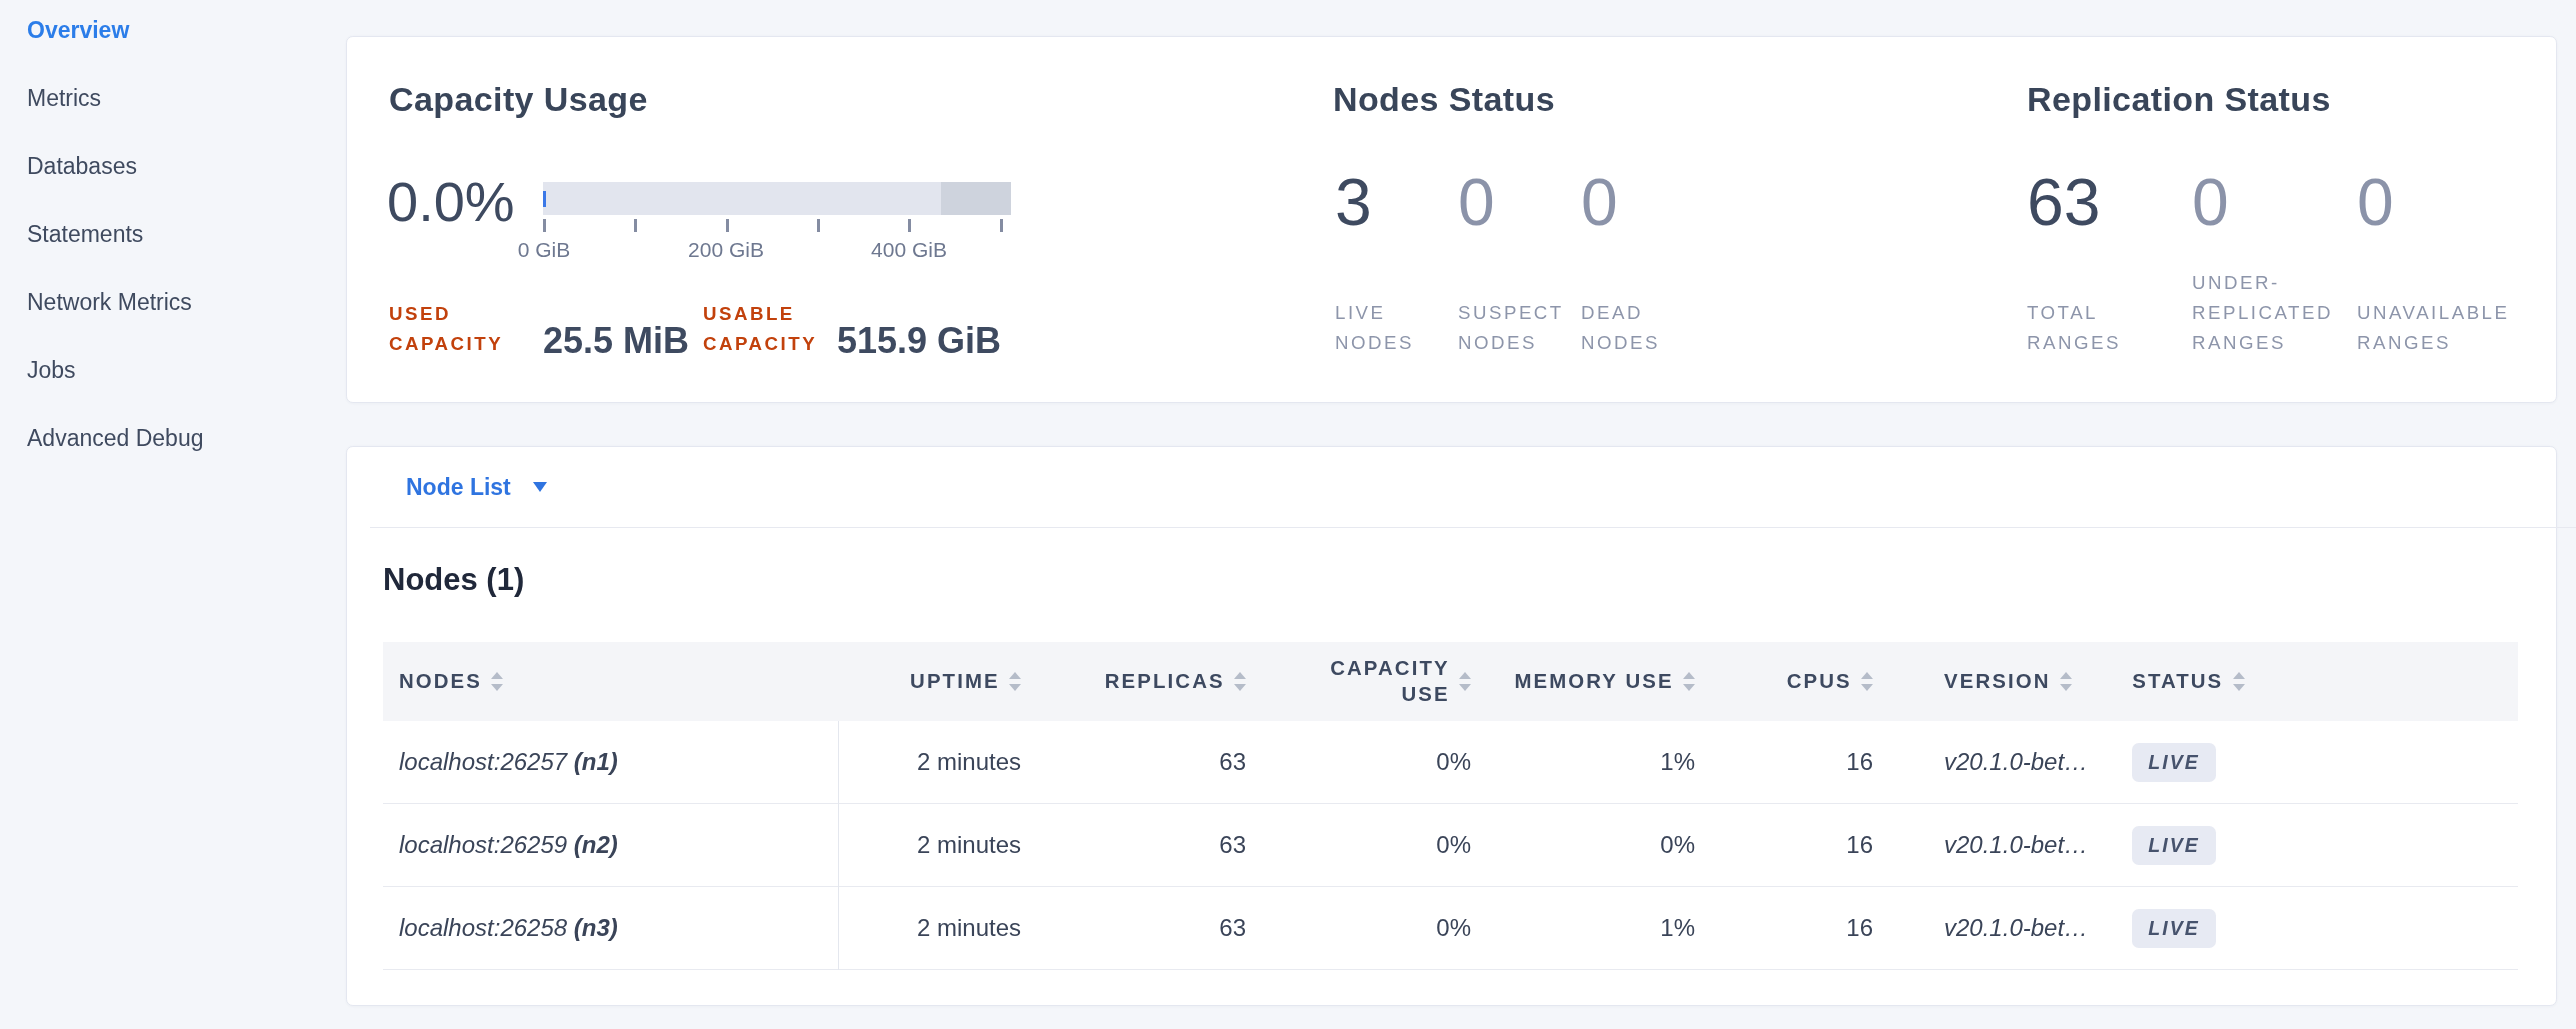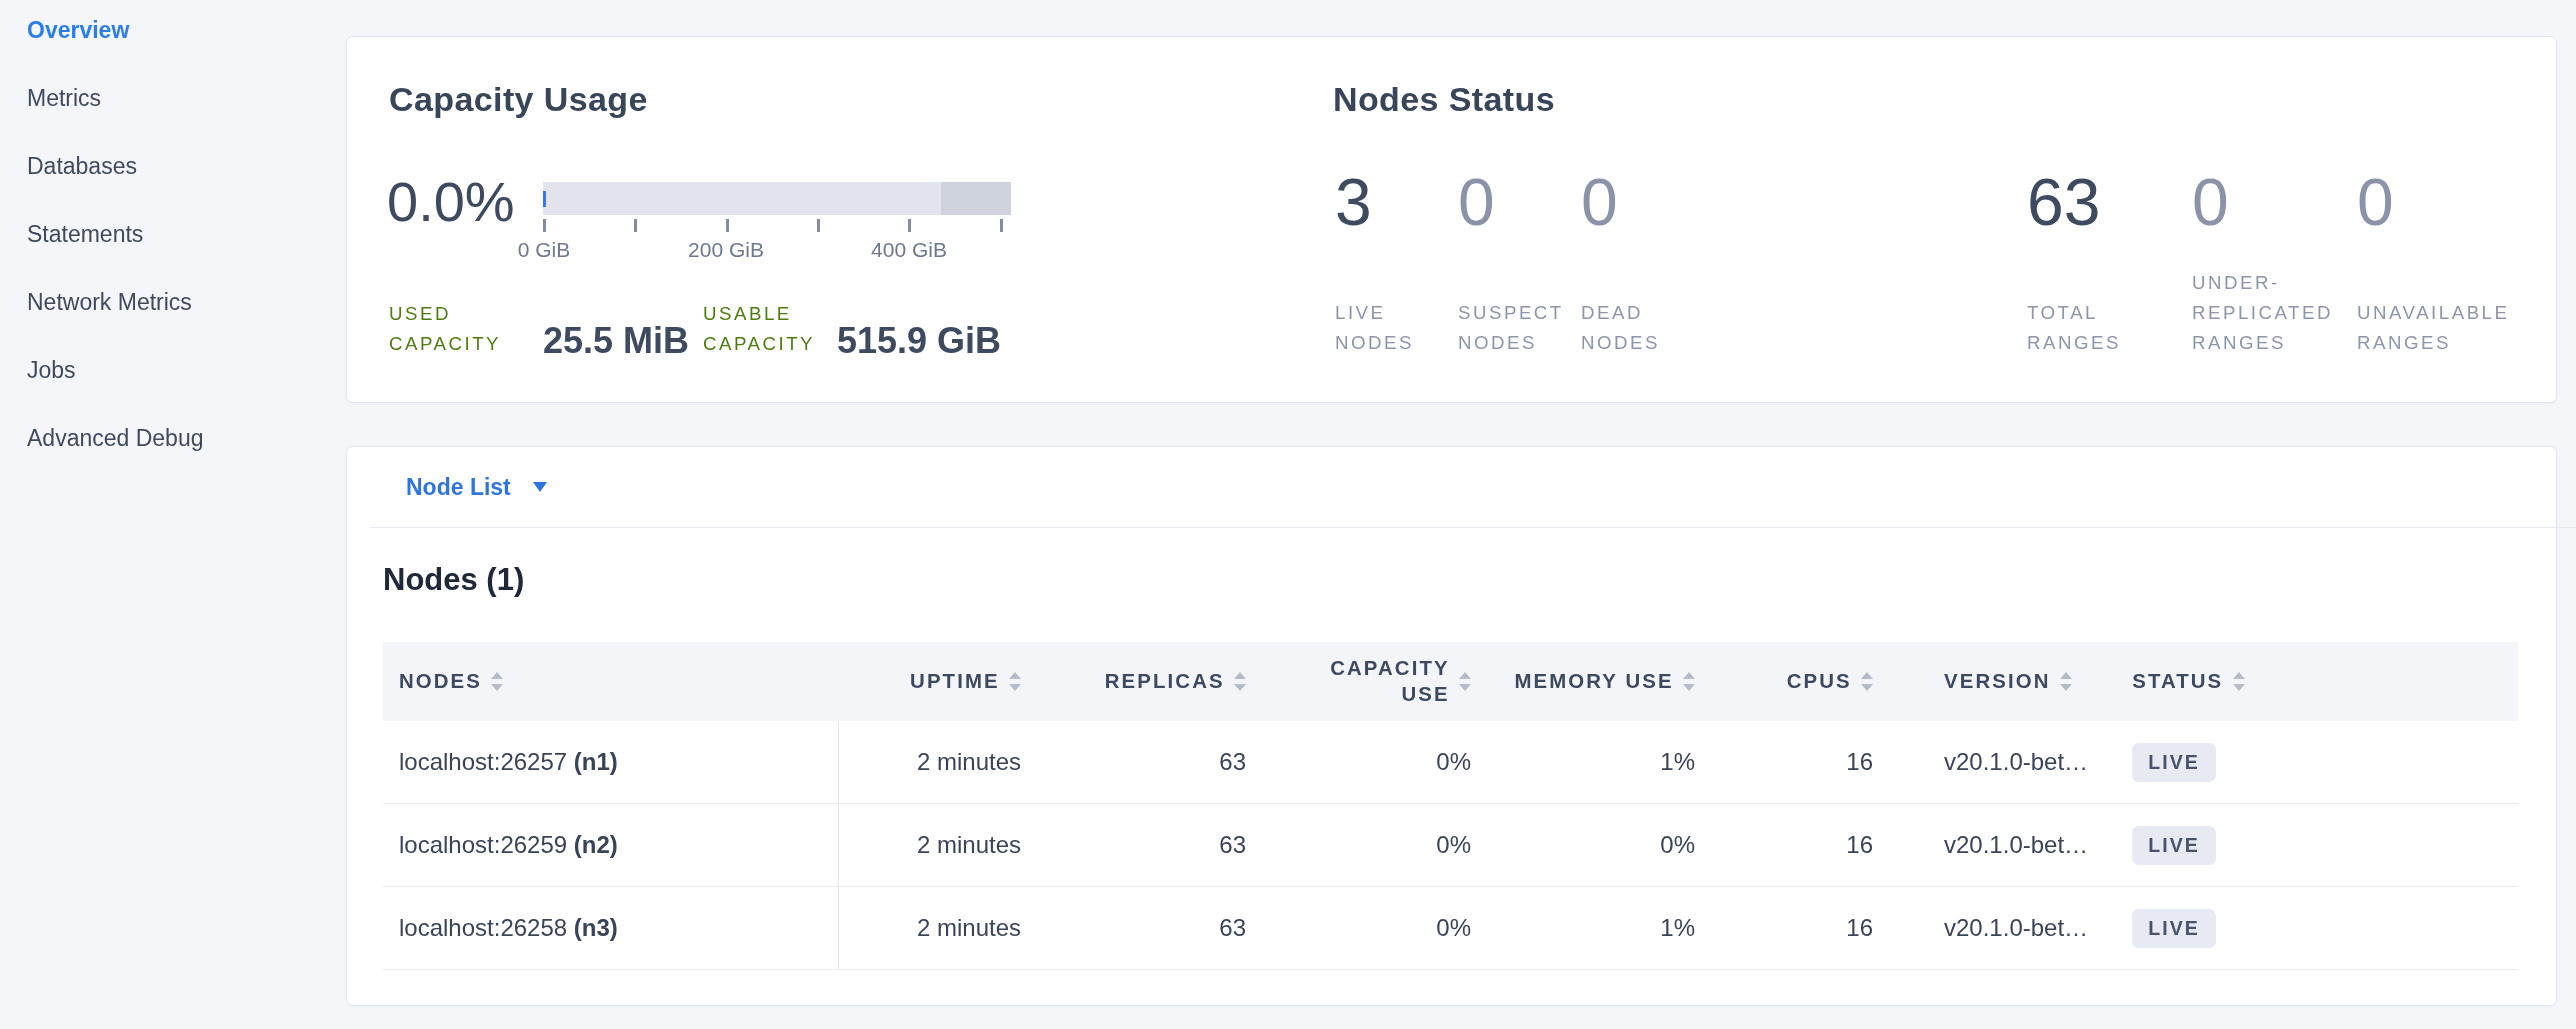--- a/index.html
+++ b/index.html
@@ -49,21 +49,21 @@
   .bar-used{position:absolute;left:0;top:8.5px;height:16px;background:#3b78e7;}
   .axis-tick{position:absolute;top:182px;width:2.5px;height:12.7px;background:#848ca2;}
   .axis-label{
     position:absolute;top:201px;transform:translateX(-50%);
     font-size:21px;color:#6e7890;white-space:nowrap;
   }
   .stat{
     position:absolute;bottom:43px;display:flex;align-items:flex-end;
   }
   .stat .lbl{
-    font-size:18.7px;line-height:30px;letter-spacing:2.5px;color:#4d7c0f;
+    font-size:18.7px;line-height:30px;letter-spacing:2.5px;color:#c2410c;font-weight:bold;
   }
   .stat .val{
     font-size:36px;line-height:37px;font-weight:bold;color:#3e4a60;white-space:nowrap;
   }
   #stat-used{left:42px;}  #stat-used .lbl{width:154px;}
   #stat-usable{left:356px;gap:12px;} #stat-usable .lbl{width:122px;}
   
   #nodestatus-title{left:986px;}
   #replication-title{left:1680px;}
   .metric{position:absolute;top:0;height:367px;}
@@ -113,21 +113,21 @@
     display:block;width:0;height:0;
     border-left:6px solid transparent;border-right:6px solid transparent;
   }
   .sort-icon .up{border-bottom:7.6px solid #b5bcc9;margin-bottom:4.2px;}
   .sort-icon .down{border-top:7.6px solid #b5bcc9;}
   #nodes-table tbody tr{border-bottom:1.7px solid #e8eaf0;}
   #nodes-table tbody td{
     height:82px;padding:0;font-size:24px;color:#3a4458;
   }
   #nodes-table tbody td:nth-child(2){border-left:1.7px solid #e4e7ee;}
-  td.al{text-align:left;}  td.ar{text-align:right;}
+  td.al{text-align:left;font-style:italic;}  td.ar{text-align:right;}
   .cell-pad-l1{padding-left:16px !important;}
   .cell-pad-r{padding-right:33px !important;}
   .cell-pad-l2{padding-left:38px !important;}
   .cell-pad-l3{padding-left:10.2px !important;}
   .node-name{font-weight:bold;}
   .badge{
     display:inline-block;background:#e7eaf3;border-radius:6.8px;
     height:39px;line-height:39px;padding:0 16px;
     font-size:19.5px;font-weight:bold;letter-spacing:2.1px;color:#47536d;
   }
@@ -182,20 +182,21 @@
       <div class="metric dim" style="left: 1111px;">
         <div class="metric-value">0</div>
         <div class="metric-label">SUSPECT<br>NODES</div>
       </div>
       <div class="metric dim" style="left: 1234px;">
         <div class="metric-value">0</div>
         <div class="metric-label">DEAD<br>NODES</div>
       </div>
     </div>
 
+  <div class="section-title" id="replication-title">Replication Status</div>
   <div id="replication-metrics">
       <div class="metric" style="left: 1680px;">
         <div class="metric-value">63</div>
         <div class="metric-label">TOTAL<br>RANGES</div>
       </div>
       <div class="metric dim" style="left: 1845px;">
         <div class="metric-value">0</div>
         <div class="metric-label">UNDER-<br>REPLICATED<br>RANGES</div>
       </div>
       <div class="metric dim" style="left: 2010px;">

